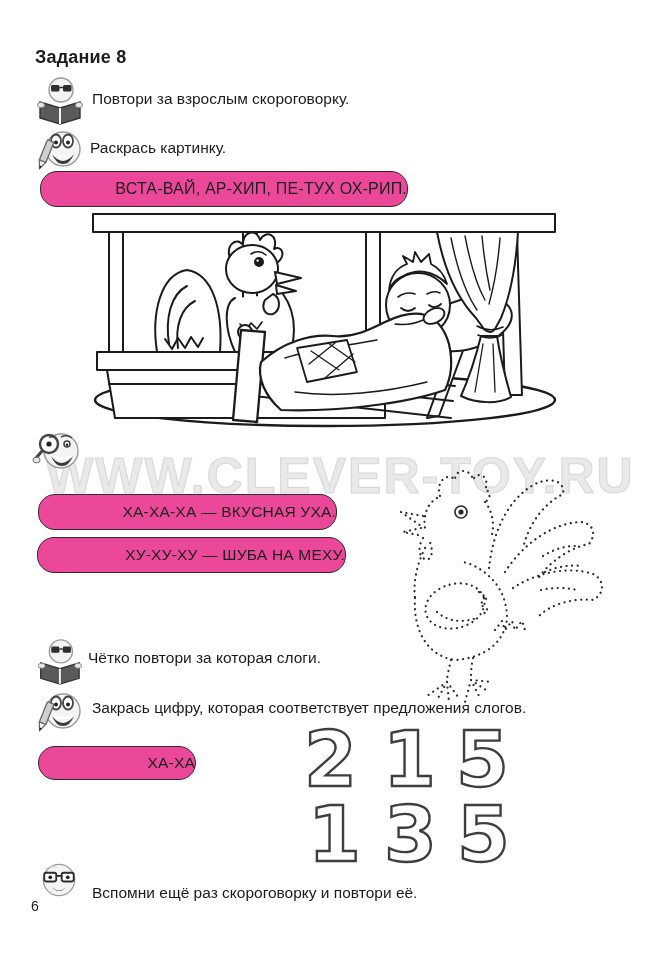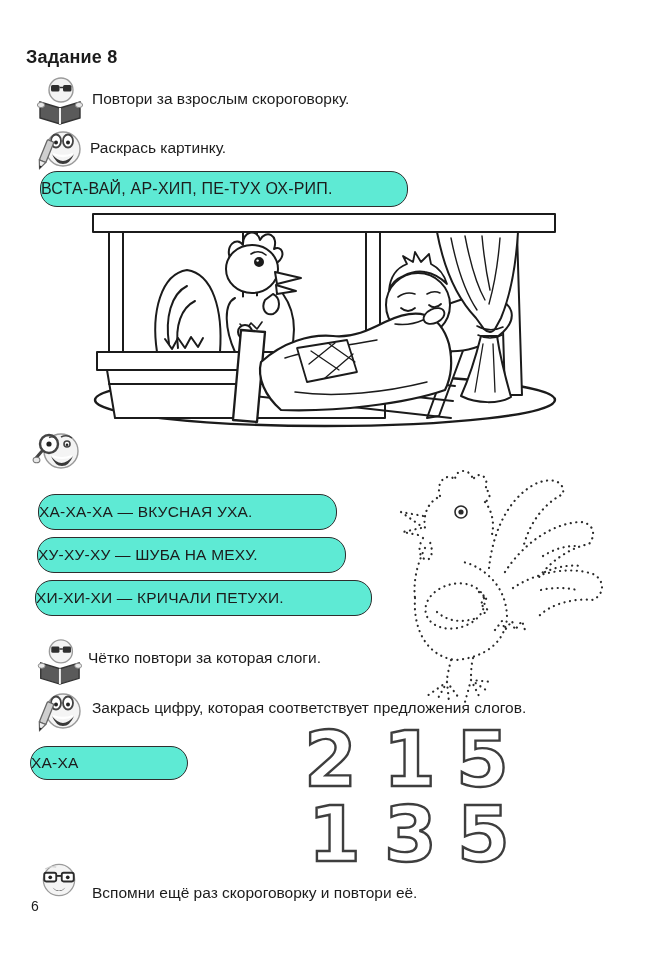--- a/index.html
+++ b/index.html
@@ -2,39 +2,40 @@
 <html><head>
 <meta charset="utf-8">
 <style>
   html,body{margin:0;padding:0;background:#ffffff;}
   .page{position:relative;width:657px;height:960px;background:#fff;overflow:hidden;
         font-family:"Liberation Sans","DejaVu Sans",sans-serif;color:#1c1c1c;}
   .abs{position:absolute;}
   .z2{z-index:2;}
   .title{font-size:18px;font-weight:bold;letter-spacing:0.2px;}
   .instr{font-size:15.5px;line-height:1.15;white-space:nowrap;text-align:center;}
-  .rbox{position:absolute;z-index:2;border:1.6px solid #2e2e2e;border-radius:17px;background:#5eead4;
-        display:flex;align-items:center;justify-content:flex-start;font-size:15.5px;letter-spacing:0.2px;}
+  .rbox{position:absolute;z-index:2;border:1.6px solid #2e2e2e;border-radius:17px;background:#ec4899;
+        display:flex;align-items:center;justify-content:flex-end;font-size:15.5px;letter-spacing:0.2px;}
   .twister{font-size:16px;}
   .digit{position:absolute;z-index:2;font-family:"DejaVu Sans",sans-serif;font-weight:bold;
          font-size:76px;line-height:1;color:#ffffff;-webkit-text-stroke:2.4px #3e3e3e;}
   .watermark{position:absolute;z-index:1;left:46px;top:447px;font-size:50px;font-weight:bold;
              letter-spacing:2px;white-space:nowrap;color:#e9e9e9;-webkit-text-stroke:1.2px #dadada;}
   .pagenum{font-size:14px;}
   .dot{fill:none;stroke:#2a2a2a;stroke-width:2.2;stroke-dasharray:0.1 5.5;stroke-linecap:round;stroke-linejoin:round;}
   .ln{fill:none;stroke:#1b1b1b;stroke-width:2;stroke-linecap:round;stroke-linejoin:round;}
   svg{display:block;}
 </style>
 </head>
 <body>
 
 <div class="page">
 
-
-  <div class="abs z2 title" style="left:26px;top:47px">Задание 8</div>
+  <div class="watermark">WWW.CLEVER-TOY.RU</div>
+
+  <div class="abs z2 title" style="left:35px;top:47px">Задание 8</div>
 
   <svg class="abs z2" style="left:33px;top:75px" width="50" height="50" viewBox="0 0 50 50">
     <circle cx="28" cy="15" r="12" fill="#f3f3f3" stroke="#9a9a9a" stroke-width="1.4"></circle>
     <rect x="18" y="10" width="8.5" height="6.5" rx="1.5" fill="#2e2e2e"></rect>
     <rect x="30" y="10" width="8.5" height="6.5" rx="1.5" fill="#2e2e2e"></rect>
     <line x1="26.5" y1="12.5" x2="30" y2="12.5" stroke="#2e2e2e" stroke-width="1.5"></line>
     <path d="M7,27 L27,33 L47,27 L47,43 L27,49 L7,43 Z" fill="#5a5a5a" stroke="#333" stroke-width="1.4"></path>
     <path d="M27,33 L27,49" stroke="#f2f2f2" stroke-width="2"></path>
     <ellipse cx="8" cy="30" rx="3.6" ry="2.6" fill="#e8e8e8" stroke="#888" stroke-width="1"></ellipse>
     <ellipse cx="46" cy="30" rx="3.6" ry="2.6" fill="#e8e8e8" stroke="#888" stroke-width="1"></ellipse>
@@ -142,23 +143,20 @@
     <path d="M19,13.5 q4,-2 7,1" stroke="#444" stroke-width="1.4" fill="none"></path>
     <line x1="12.5" y1="26.5" x2="6" y2="34" stroke="#444" stroke-width="3"></line>
     <ellipse cx="6.5" cy="36" rx="3.4" ry="2.8" fill="#e9e9e9" stroke="#777" stroke-width="1.1"></ellipse>
   </svg>
 
   <div class="rbox" style="left:37px;top:537px;width:307px;height:34px">
     <span>ХУ-ХУ-ХУ — ШУБА НА МЕХУ.</span>
   </div>
   <div class="rbox" style="left:38px;top:494px;width:297px;height:34px">
     <span>ХА-ХА-ХА — ВКУСНАЯ УХА.</span>
-  </div>
-  <div class="rbox" style="left:35px;top:580px;width:335px;height:34px">
-    <span>ХИ-ХИ-ХИ — КРИЧАЛИ ПЕТУХИ.</span>
   </div>
 
   <svg class="abs z2" style="left:393px;top:460px" width="264" height="260" viewBox="0 0 264 260">
     <g class="dot">
       <path d="M47,36 C42,20 56,12 62,20 C62,8 78,8 80,20 C84,10 98,16 92,30 C97,30 99,38 92,42"></path>
       <path d="M44,38 C34,44 30,56 32,68"></path>
       <path d="M92,42 C100,52 102,66 98,78"></path>
       <polyline points="30,56 8,52 28,66"></polyline>
       <polyline points="28,68 10,72 30,76"></polyline>
       <path d="M30,78 C24,88 26,98 34,100 C40,98 40,88 36,80"></path>
@@ -204,21 +202,21 @@
     <path d="M18,30 Q29,44 40,30 Q36,40 29,40 Q22,40 18,30 Z" fill="#3a3a3a"></path>
     <path d="M19,30 Q29,34 39,30" stroke="#fff" stroke-width="2.4" fill="none"></path>
     <g transform="rotate(22 12 30)">
       <rect x="8" y="16" width="7" height="22" rx="1.5" fill="#cfcfcf" stroke="#666" stroke-width="1.3"></rect>
       <path d="M8,38 L11.5,46 L15,38 Z" fill="#efefef" stroke="#666" stroke-width="1.2"></path>
       <path d="M10.2,43 L11.5,46 L12.8,43 Z" fill="#222"></path>
     </g>
   </svg>
   <div class="abs z2 instr" style="left:92px;top:699px">Закрась цифру, которая соответствует предложения слогов.</div>
 
-  <div class="rbox" style="left:30px;top:746px;width:156px;height:32px">
+  <div class="rbox" style="left:38px;top:746px;width:156px;height:32px">
     <span>ХА-ХА</span>
   </div>
   <div class="digit" style="left:304px;top:722px">2</div>
   <div class="digit" style="left:383px;top:722px">1</div>
   <div class="digit" style="left:456px;top:722px">5</div>
 
   <div class="digit" style="left:308px;top:797px">1</div>
   <div class="digit" style="left:384px;top:797px">3</div>
   <div class="digit" style="left:457px;top:797px">5</div>
 

